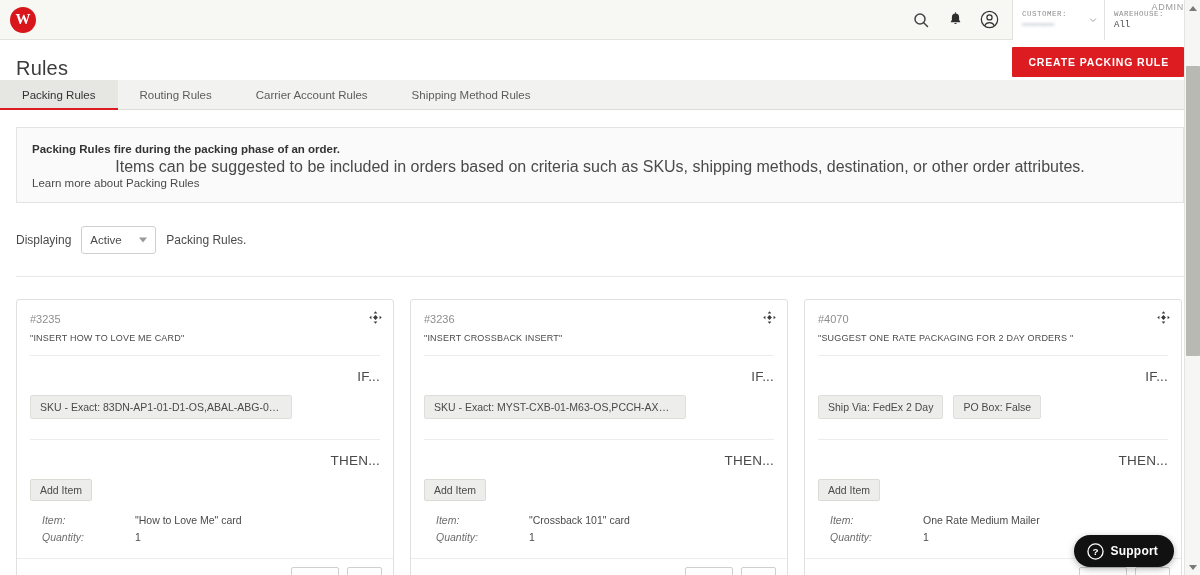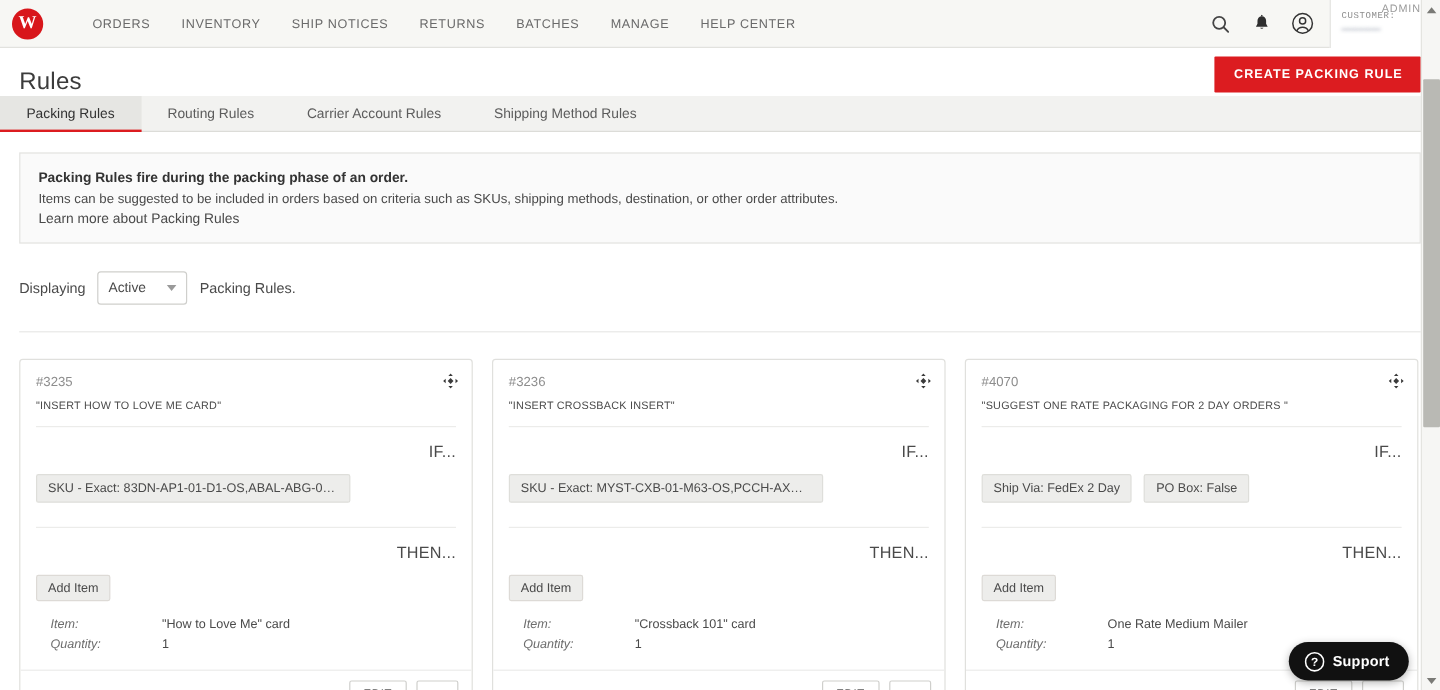--- a/index.html
+++ b/index.html
@@ -99,21 +99,21 @@
 
   
   .content { padding: 0 16px; background:#fff; }
 
   .banner {
     margin-top: 17px;
     border: 1px solid #e3e3e0; background:#fafafa;
     padding: 13px 15px 10px 15px;
   }
   .banner-strong { font-size: 11.5px; font-weight: 700; color:#333; line-height: 17px; }
-  .banner-line { font-size: 11px; color:#4a4a4a; line-height: 17px; }
+  .banner-line { font-size: 16px; color:#4a4a4a; line-height: 17px; text-align: center; }
   .banner-link { font-size: 11.5px; color:#4a4a4a; line-height: 17px; cursor:pointer; }
 
   .filter-row {
     display:flex; align-items:center; gap: 10px;
     margin-top: 23px; padding-bottom: 22px;
     border-bottom: 1px solid #e8e8e6;
   }
   .filter-label { font-size: 12px; color:#4a4a4a; }
   .select-box {
     width: 75px; height: 28px;
@@ -219,29 +219,20 @@
 </head>
 <body>
 
 <div class="app">
 
   <div class="topnav">
     <div class="logo-wrap">
       <div class="logo">W</div>
     </div>
 
-    <div class="nav-items">
-      <div class="nav-item">ORDERS</div>
-      <div class="nav-item">INVENTORY</div>
-      <div class="nav-item">SHIP NOTICES</div>
-      <div class="nav-item">RETURNS</div>
-      <div class="nav-item">BATCHES</div>
-      <div class="nav-item">MANAGE</div>
-      <div class="nav-item">HELP CENTER</div>
-    </div>
 
     <div class="top-right">
       <div class="icon-btn">
         <svg width="16" height="16" viewBox="0 0 16 16">
             <circle cx="7" cy="7" r="5" fill="none" stroke="#444" stroke-width="1.5"></circle>
             <line x1="10.7" y1="10.7" x2="14.5" y2="14.5" stroke="#444" stroke-width="1.5" stroke-linecap="round"></line>
           </svg>
       </div>
       <div class="icon-btn">
         <svg width="15" height="16" viewBox="0 0 15 16">
@@ -259,20 +250,27 @@
       </div>
 
       <div class="selector customer">
         <div class="sel-label">CUSTOMER:</div>
         <div class="sel-value blurred">——————</div>
         <svg class="chev" viewBox="0 0 10 10">
             <path d="M1.5 3.3 5 6.8 8.5 3.3" fill="none" stroke="#9a9a9a" stroke-width="1.2"></path>
           </svg>
       </div>
 
+      <div class="selector warehouse">
+        <div class="sel-label">WAREHOUSE:</div>
+        <div class="sel-value">All</div>
+        <svg class="chev" viewBox="0 0 10 10">
+            <path d="M1.5 3.3 5 6.8 8.5 3.3" fill="none" stroke="#9a9a9a" stroke-width="1.2"></path>
+          </svg>
+      </div>
     </div>
 
     <div class="admin-label">ADMIN</div>
   </div>
 
   <div class="page-head">
     <div class="page-title">Rules</div>
     <button class="create-btn">CREATE PACKING RULE</button>
   </div>
 

